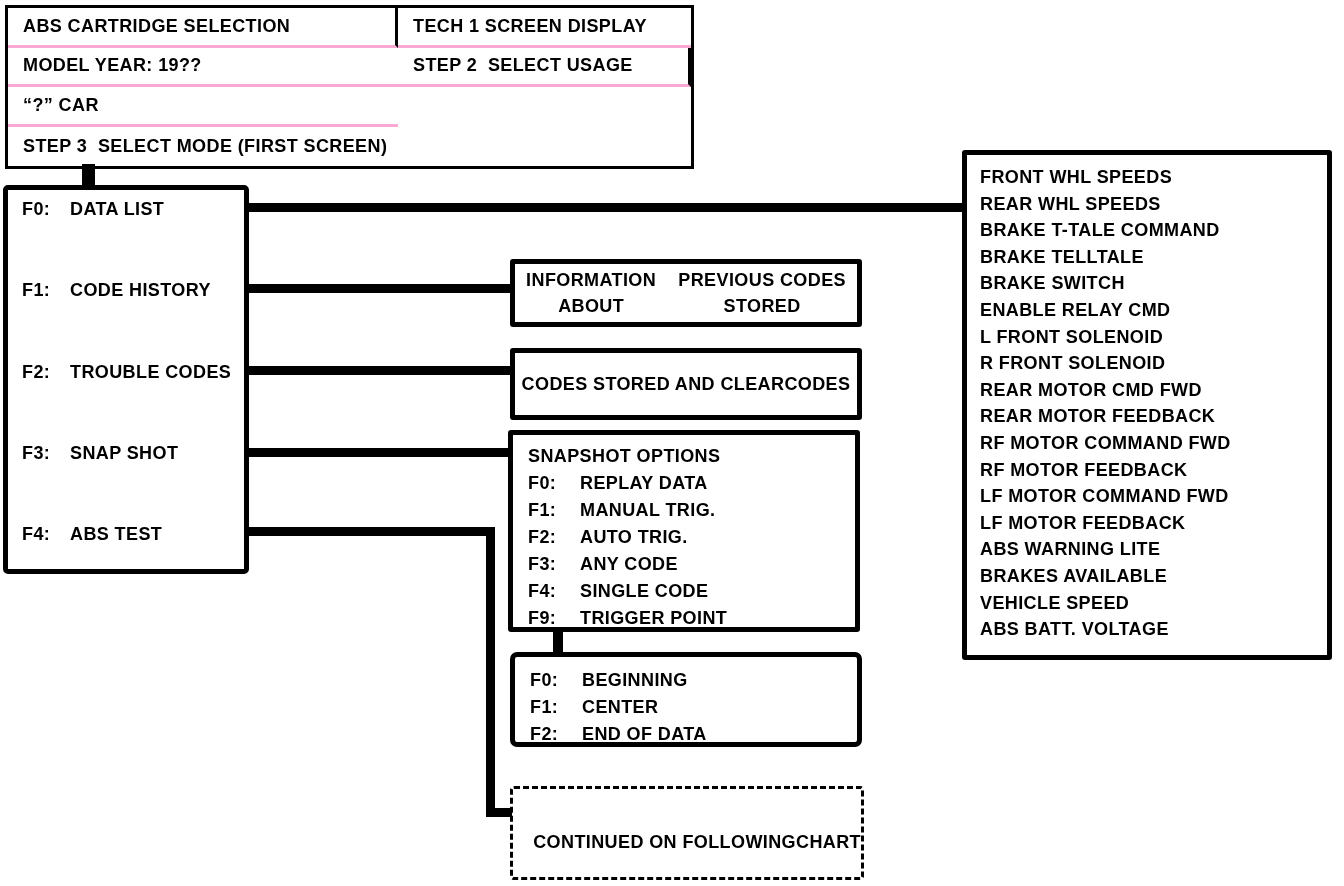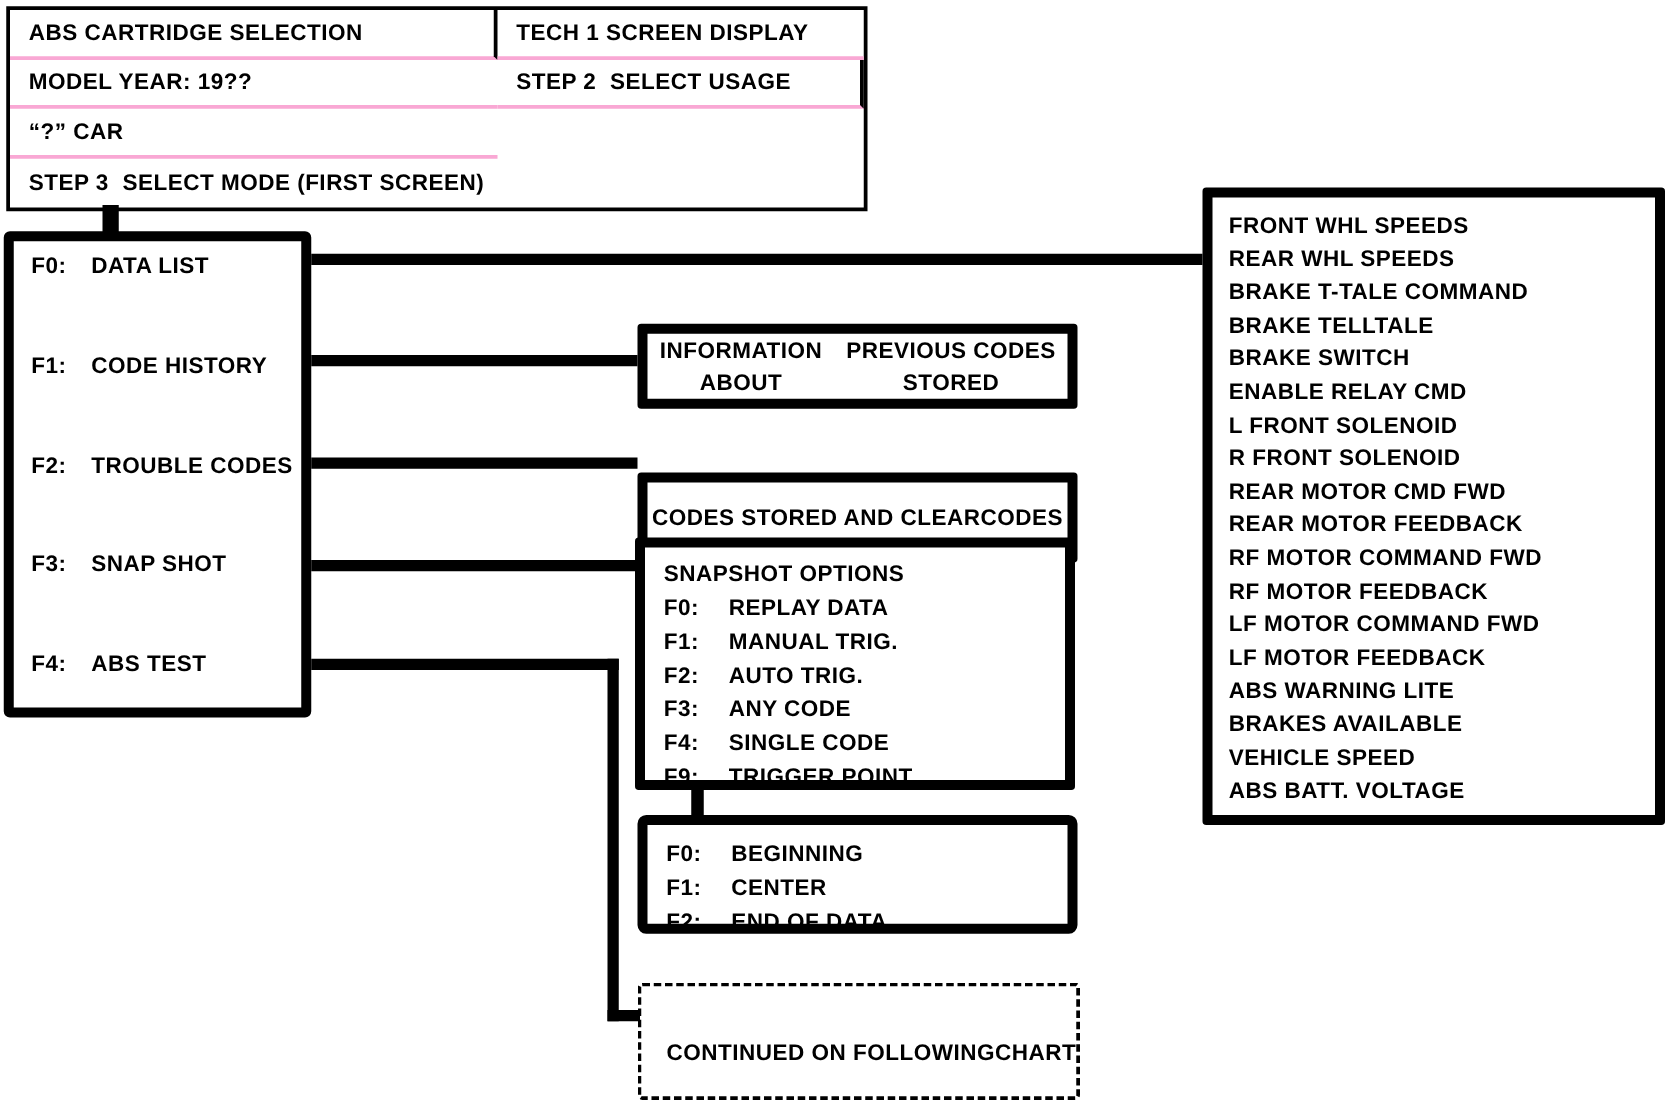--- a/index.html
+++ b/index.html
@@ -24,21 +24,21 @@
     grid-template-columns: 390px 1fr;
     grid-template-rows: 1fr 1fr 1fr 1fr;
     font-size: 18px;
   }
   .hcell { display: flex; align-items: center; padding-left: 15px; white-space: pre; }
   .hcell.bb { border-bottom: 3px solid #f9a8d4; }
   .hcell.br { border-right: 3px solid #000; }
   .hcell.span2 { grid-column: 1 / 3; }
 
   
-  .box { position: absolute; border: 8px solid #000000; background: #fff; }
+  .box { position: absolute; border: 5px solid #000000; background: #fff; }
   .menu-box {
     left: 3px; top: 185px; width: 246px; height: 389px;
     border-radius: 5px;
     display: flex; flex-direction: column; justify-content: space-between;
     padding: 9px 4px 24px 14px;
     font-size: 18px;
   }
   .menu-item { display: flex; }
   .fkey { display: inline-block; width: 48px; flex: 0 0 48px; }
 
@@ -48,21 +48,21 @@
     font-size: 18px; line-height: 26.6px;
     border-radius: 3px;
   }
 
   .center-box {
     display: flex; flex-direction: row; align-items: center; justify-content: center;
     text-align: center; font-size: 18px; line-height: 26px;
     border-radius: 3px;
   }
   .info-box  { left: 510px; top: 259px; width: 352px; height: 68px; }
-  .codes-box { left: 510px; top: 348px; width: 352px; height: 72px; margin-top: 30px; }
+  .codes-box { left: 510px; top: 348px; width: 352px; height: 72px; }
 
   .snap-box {
     left: 508px; top: 430px; width: 352px; height: 202px;
     padding: 8px 4px 0 15px; font-size: 18px; line-height: 27px;
     border-radius: 3px;
   }
   .snap-box .fkey { width: 52px; flex: 0 0 52px; }
 
   .trig-box {
     left: 510px; top: 652px; width: 352px; height: 95px;

